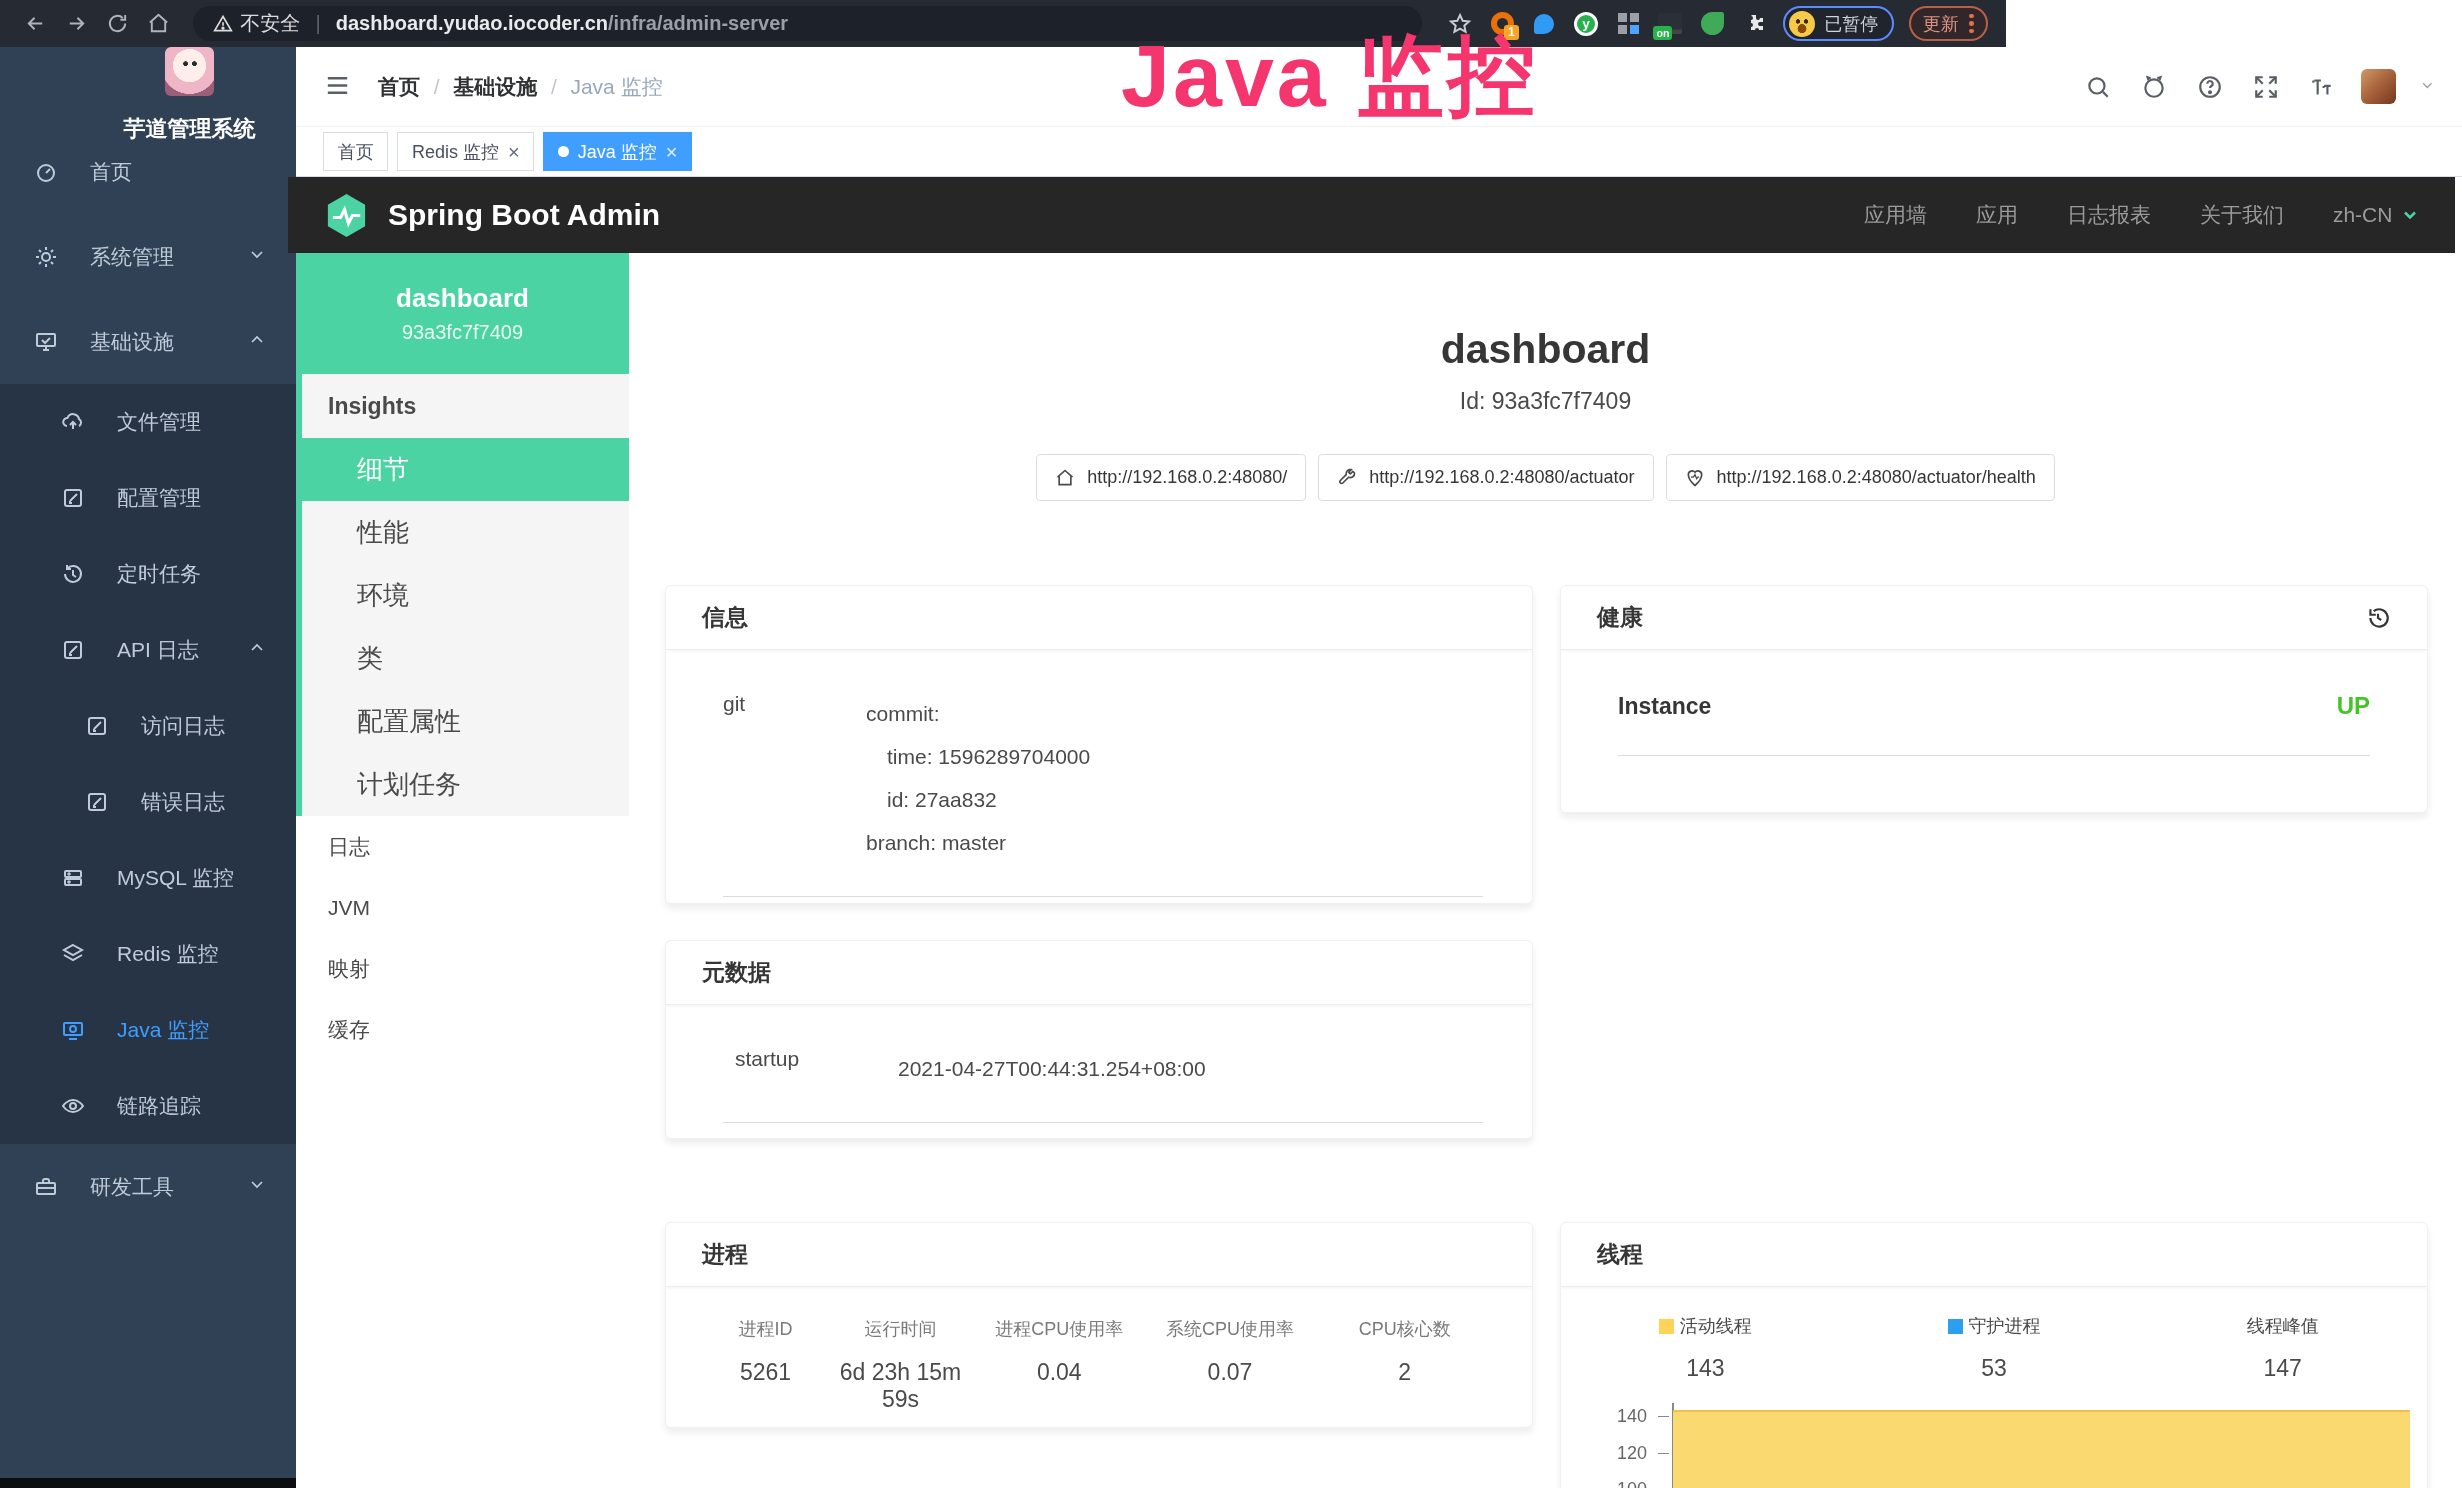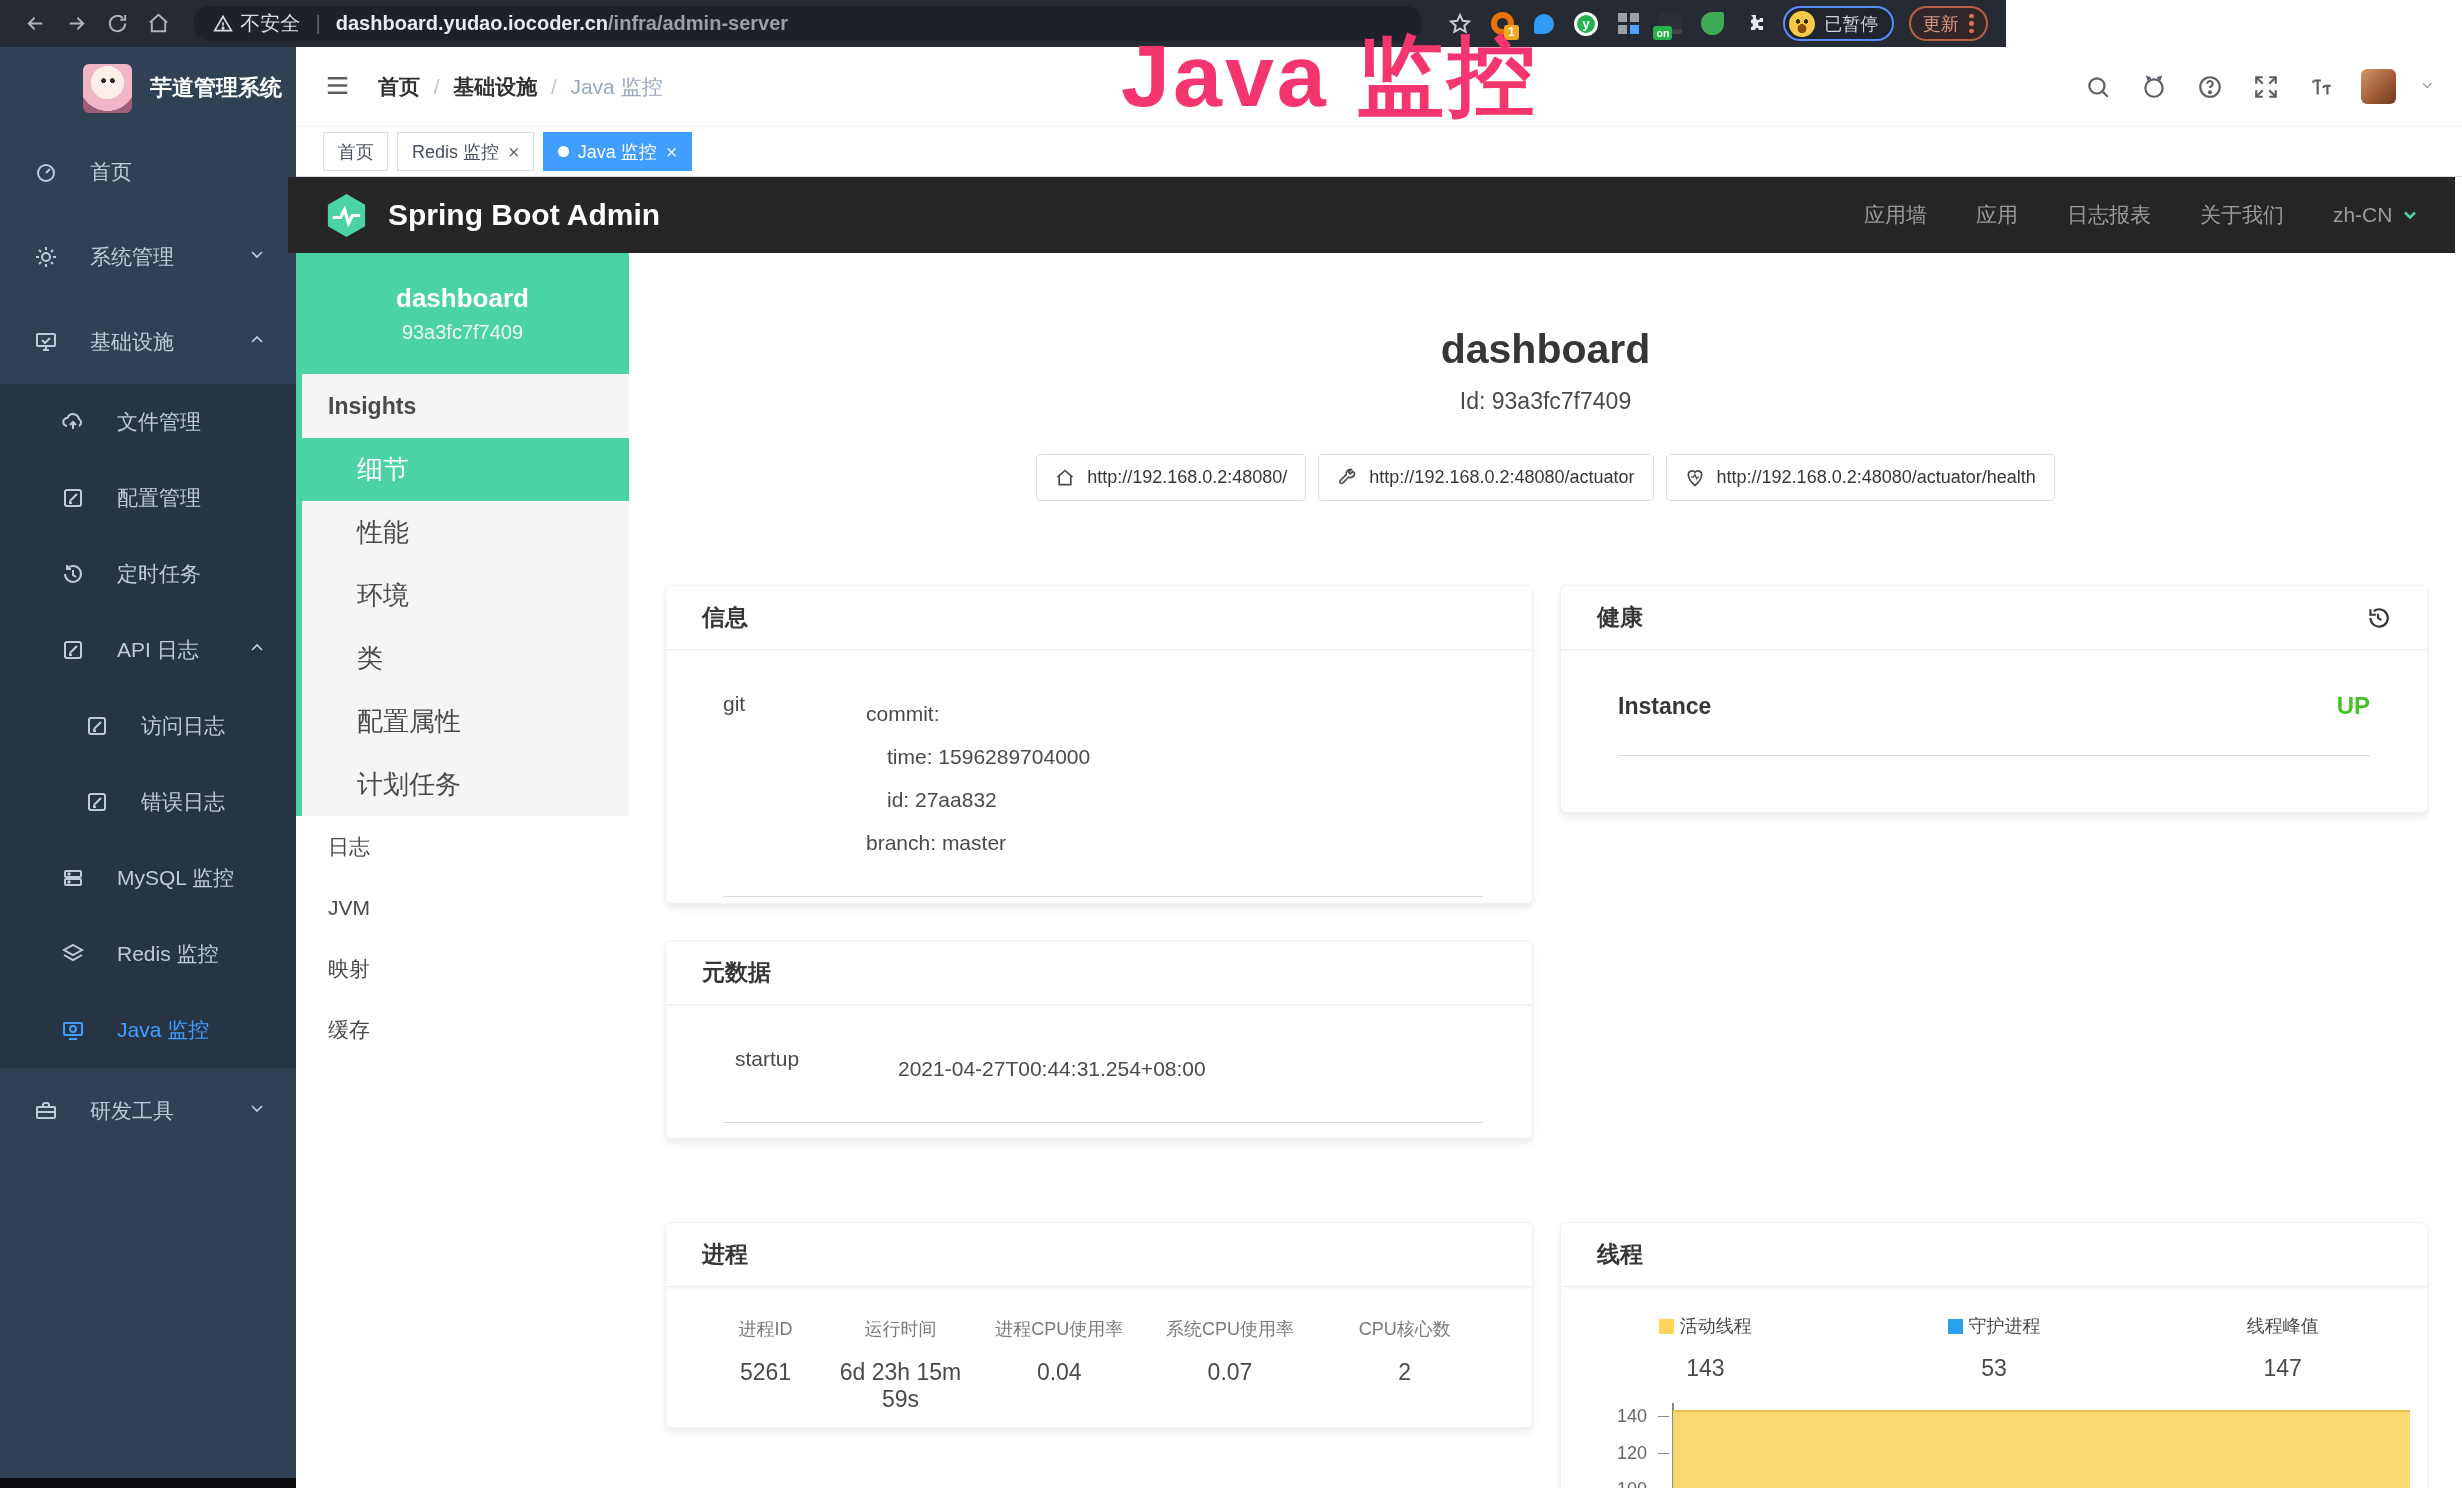--- a/index.html
+++ b/index.html
@@ -54,21 +54,21 @@
   .update-label { color:#de9480; font-size:18px; }
   .kebab { display:flex; flex-direction:column; gap:3px; }
   .kebab i { width:4.6px; height:4.6px; border-radius:50%; background:#e07050; }
 
   
   .annotation { position:absolute; left:1121px; top:16.7px; z-index:50; color:#f5356e; font-size:88px;
     font-weight:bold; letter-spacing:3px; white-space:nowrap; }
 
   
   .sidebar { position:absolute; left:0; top:47px; width:296px; height:1442px; background:#304156; color:#bfcbd9; }
-  .logo-row { height:82px; display:flex; align-items:center; gap:18px; padding-left:83px; }
+  .logo-row { height:82px; display:flex; align-items:center; gap:18px; padding-left:83px;flex-direction:column; }
   .logo-img { width:49px; height:49px; border-radius:6px; flex:0 0 auto;
     background: radial-gradient(circle at 42% 34%, #2b2b2b 0 5%, transparent 6%),
                 radial-gradient(circle at 60% 34%, #2b2b2b 0 5%, transparent 6%),
                 radial-gradient(circle at 50% 38%, #fdeee9 0 42%, #efb6c8 43% 72%, #9c5f7a 73% 100%); }
   .logo-title { color:#fff; font-size:22px; font-weight:bold; }
   .menu-item { height:85px; display:flex; align-items:center; gap:32px; padding-left:34px; font-size:21px; position:relative; cursor:pointer; }
   .menu-item svg { width:24px; height:24px; flex:0 0 auto; }
   .submenu { background:#263445; }
   .submenu .menu-item { height:76px; padding-left:61px; }
   .submenu .menu-item.nested { padding-left:85px; }
@@ -389,20 +389,29 @@
       </div>
       <div class="menu-item active">
         <span class="icon">
             <svg viewBox="0 0 24 24" fill="none" stroke="currentColor" stroke-width="2">
               <rect x="3" y="5" width="18" height="12" rx="1"></rect>
               <path d="M8 21h8"></path>
               <circle cx="12" cy="11" r="3"></circle>
             </svg>
           </span>
         <span>Java 监控</span>
+      </div>
+      <div class="menu-item">
+        <span class="icon">
+            <svg viewBox="0 0 24 24" fill="none" stroke="currentColor" stroke-width="2">
+              <path d="M2 12s4-6 10-6 10 6 10 6-4 6-10 6S2 12 2 12z"></path>
+              <circle cx="12" cy="12" r="3"></circle>
+            </svg>
+          </span>
+        <span>链路追踪</span>
       </div>
     </div>
     <div class="menu-item">
       <span class="icon">
           <svg viewBox="0 0 24 24" fill="none" stroke="currentColor" stroke-width="2">
             <rect x="3" y="8" width="18" height="11" rx="1"></rect>
             <path d="M9 8V6a2 2 0 0 1 2-2h2a2 2 0 0 1 2 2v2M3 13h18"></path>
           </svg>
         </span>
       <span>研发工具</span>

